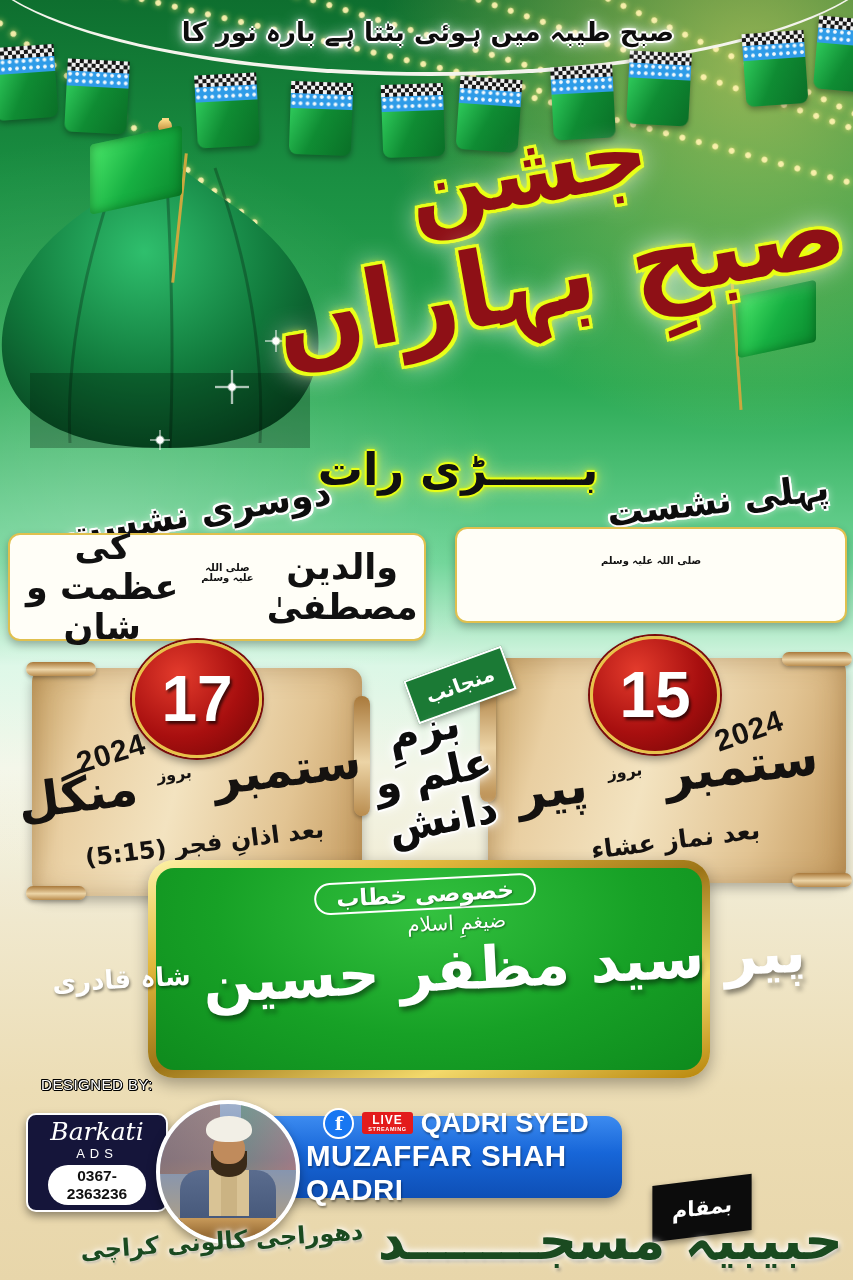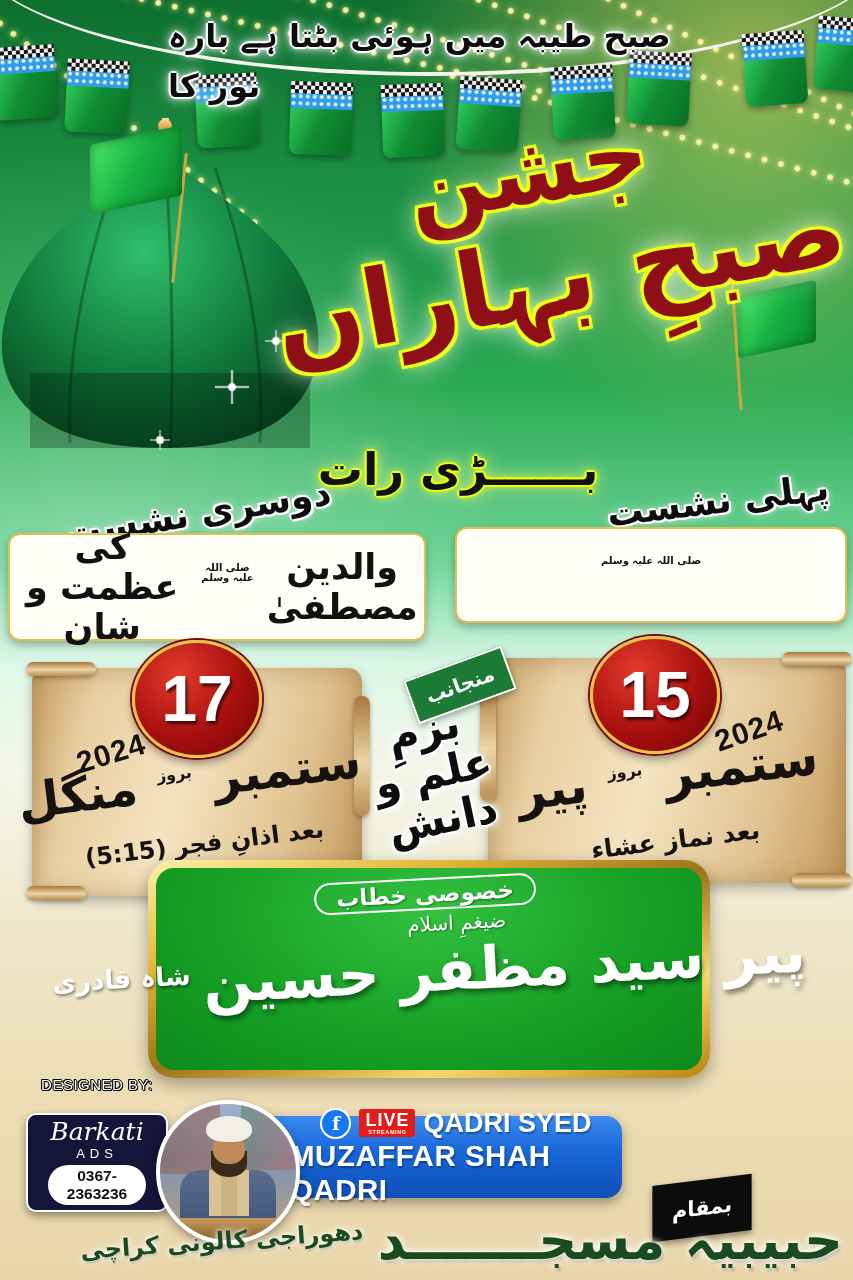--- a/index.html
+++ b/index.html
@@ -33,22 +33,22 @@
   .dome{position:absolute;left:-30px;top:118px;}
   .spark{position:absolute;width:34px;height:34px;background:
     radial-gradient(circle,#ffffff 0 3px,transparent 5px),
     linear-gradient(0deg,transparent 45%,rgba(255,255,255,.95) 50%,transparent 55%),
     linear-gradient(90deg,transparent 45%,rgba(255,255,255,.95) 50%,transparent 55%);}
   .gflag{position:absolute;}
   .gflag .pole{position:absolute;width:3px;background:#caa83e;}
   .gflag .cloth{position:absolute;background:linear-gradient(120deg,#4be86a 0%,#17b042 50%,#0b8a2e 100%);
     border-radius:4px;transform:skewY(-12deg);box-shadow:inset 0 0 10px rgba(0,60,10,.5);}
   
-  .couplet{position:absolute;left:168px;top:12px;width:520px;text-align:left;direction:rtl;
-    font-size:32px;font-weight:bold;color:#0d0d0d;line-height:1.55;
+  .couplet{position:absolute;left:168px;top:12px;width:520px;text-align:center;direction:rtl;
+    font-size:26px;font-weight:bold;color:#0d0d0d;line-height:1.55;
     text-shadow:0 0 4px #fff,0 0 8px #fff,2px 0 0 #fff,-2px 0 0 #fff,0 2px 0 #fff,0 -2px 0 #fff,0 0 16px rgba(255,255,255,.95);}
   
   .main-title{position:absolute;left:295px;top:118px;width:545px;transform:rotate(-10deg);
     text-align:center;direction:rtl;color:#8e1016;font-weight:bold;white-space:nowrap;
     text-shadow:0 0 5px #eaff00,0 0 10px #eaff00,3px 0 0 #e8ff2e,-3px 0 0 #e8ff2e,0 3px 0 #e8ff2e,0 -3px 0 #e8ff2e,
       3px 3px 0 #e8ff2e,-3px -3px 0 #e8ff2e,3px -3px 0 #e8ff2e,-3px 3px 0 #e8ff2e,0 0 28px #ffffff;}
   .main-title .w1{display:block;font-size:92px;line-height:1.05;margin-right:60px;}
   .main-title .w2{display:block;font-size:104px;line-height:1.15;}
   .subtitle{position:absolute;left:248px;top:443px;width:420px;text-align:center;direction:rtl;
     font-size:45px;font-weight:bold;color:#111;white-space:nowrap;
@@ -112,24 +112,24 @@
   .designer .ph{margin-top:4px;background:#fff;border-radius:999px;font-size:15.5px;font-weight:bold;color:#111;padding:2px 3px;}
   
   .live-banner{position:absolute;left:232px;top:1116px;width:390px;height:82px;border-radius:16px;
     background:linear-gradient(180deg,#3c8bf0 0%,#1766d8 45%,#0e4fb5 100%);
     box-shadow:0 5px 12px rgba(0,0,0,.35);display:flex;flex-direction:column;align-items:center;justify-content:center;
     padding-left:58px;box-sizing:border-box;color:#fff;font-family:"Liberation Sans",sans-serif;font-weight:bold;}
   .live-row{display:flex;align-items:center;gap:8px;}
   .fb-circle{width:27px;height:27px;border-radius:50%;background:#1877f2;border:2px solid #fff;
     display:flex;align-items:center;justify-content:center;font-family:"DejaVu Serif",serif;font-size:19px;line-height:1;}
   .live-badge{background:#e31b1b;border-radius:3px;padding:2px 6px 1px;display:flex;flex-direction:column;align-items:center;line-height:1;}
-  .live-badge .lv{font-size:18px;letter-spacing:1px;}
+  .live-badge .lv{font-size:12px;letter-spacing:1px;}
   .live-badge .st{font-size:5.5px;letter-spacing:.6px;margin-top:1px;}
   .live-l1{font-size:27px;text-shadow:1px 2px 2px rgba(0,0,0,.35);}
-  .live-l2{font-size:29.5px;text-shadow:1px 2px 2px rgba(0,0,0,.35);letter-spacing:.5px;}
+  .live-l2{font-size:29.5px;text-shadow:1px 2px 2px rgba(0,0,0,.35);letter-spacing:.5px;margin-left:16px;}
   
   .photo{position:absolute;left:156px;top:1100px;width:136px;height:136px;border-radius:50%;border:4px solid #fff;
     overflow:hidden;background:linear-gradient(180deg,#9fb0cc 0%,#7e93b8 40%,#b9a27b 100%);box-shadow:0 4px 10px rgba(0,0,0,.35);}
   .photo div{position:absolute;}
   .p-back1{top:0;left:0;width:60px;height:70px;background:linear-gradient(120deg,#7d4a3a,#a8674a);opacity:.5;}
   .p-back2{top:0;right:0;width:55px;height:66px;background:linear-gradient(120deg,#3f7a4a,#c75b4e);opacity:.45;}
   .p-turban{top:12px;left:46px;width:46px;height:26px;background:#f2efe6;border-radius:50% 50% 42% 42%;}
   .p-face{top:30px;left:53px;width:32px;height:30px;background:#c08b5c;border-radius:45%;}
   .p-beard{top:47px;left:51px;width:36px;height:26px;background:#3a2a18;border-radius:0 0 50% 50%;}
   .p-body{top:66px;left:20px;width:96px;height:52px;background:linear-gradient(180deg,#5a6c8e,#46587a);border-radius:20px 20px 0 0;}

